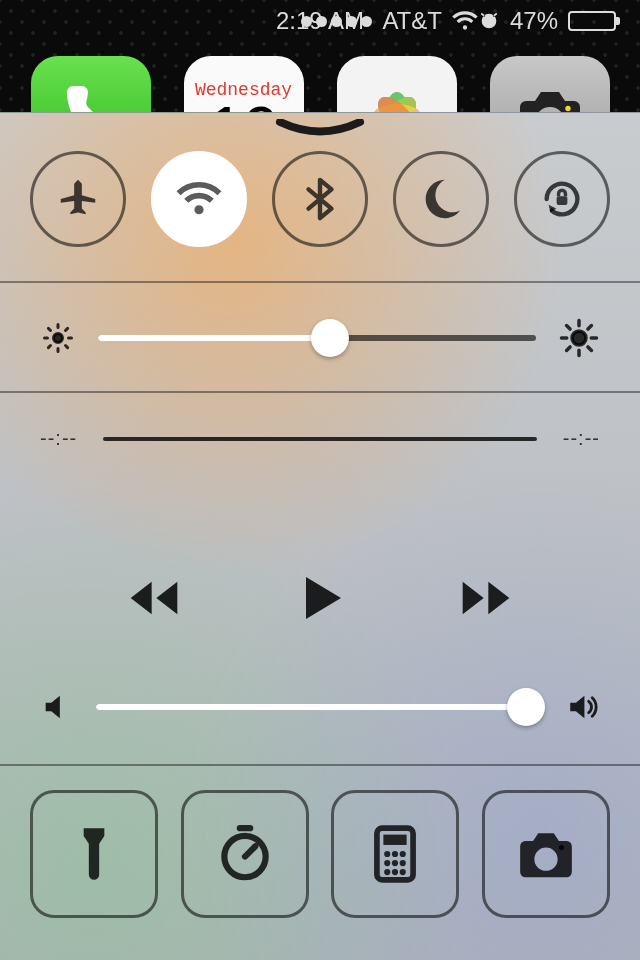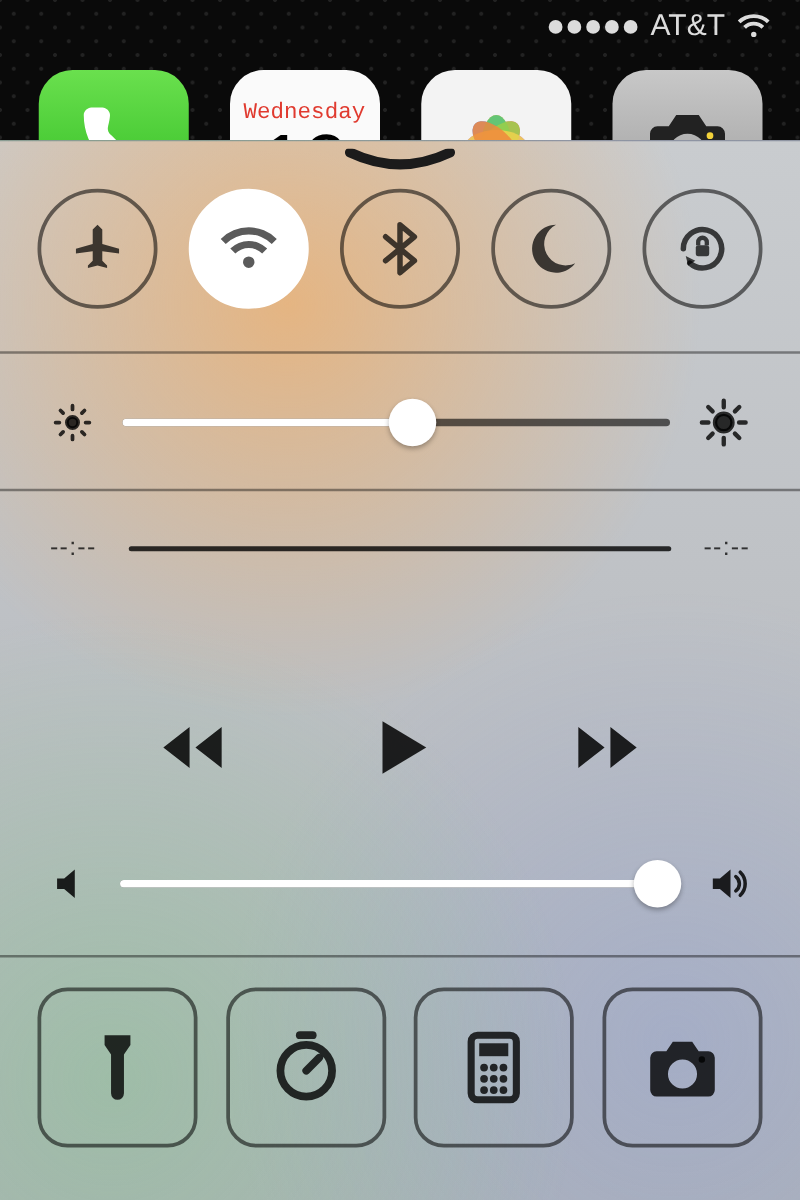--- a/index.html
+++ b/index.html
@@ -119,20 +119,32 @@
         <span></span>
         <span></span>
         <span></span>
         <span></span>
     </span>
     <span>AT&amp;T</span>
     <span class="wifi-status">
       <svg viewBox="0 0 24 24" fill="currentColor">
           <path d="M12 20a2 2 0 1 0 0-4 2 2 0 0 0 0 4zm-5.7-6.2a8 8 0 0 1 11.4 0l2-2a11 11 0 0 0-15.5 0l2 2zm-4-4a14 14 0 0 1 19.4 0l2-2a17 17 0 0 0-23.5 0l2 2z"></path>
         </svg>
+    </span>
+  </div>
+  <div class="status-center">2:19 AM</div>
+  <div class="status-right">
+    <span class="alarm-icon">
+      <svg viewBox="0 0 24 24" fill="currentColor">
+          <path d="M12 4a8 8 0 1 0 8 8 8 8 0 0 0-8-8zm1 8.6V7h-2v6.4l4.2 2.5 1-1.7zM4 3l4 3-1.2 1.6L3 4.7zM20 3l1 1.7-3.8 2.9L16 6z"></path>
+        </svg>
+    </span>
+    <span>47%</span>
+    <span class="battery">
+      <span class="battery-body"><span class="battery-fill" id="bat-fill" style="width: 47%;"></span></span>
     </span>
   </div>
 </div>
 
 <div class="home-row">
   <div class="app-icon app-phone">
     <svg viewBox="0 0 24 24" fill="#fff">
         <path d="M6 2c-1 0-2 1-2 2 0 9 7 16 16 16 1 0 2-1 2-2v-3c0-1-1-2-2-2-1 0-3 .5-3 .5-1 .3-2-.2-2.5-1l-3-3c-.8-.5-1.3-1.5-1-2.5 0 0 .5-2 .5-3 0-1-1-2-2-2H6z"></path>
       </svg>
   </div>

